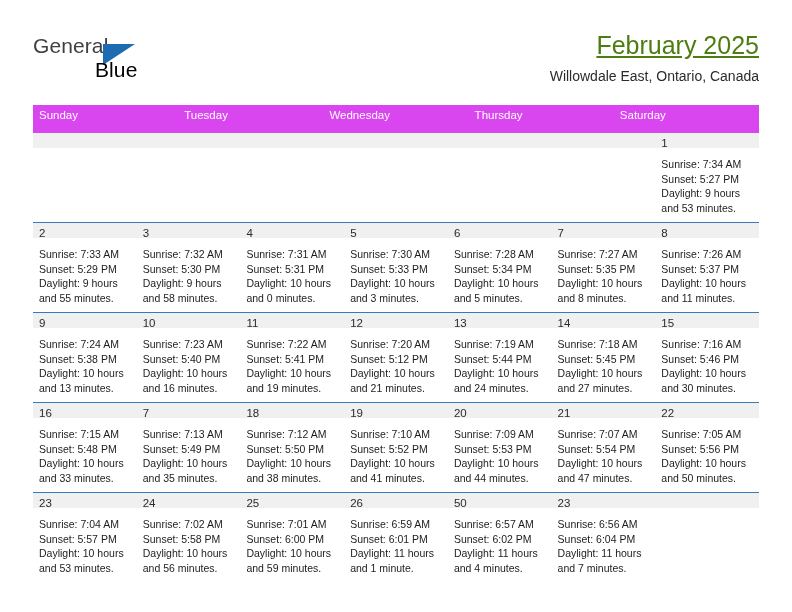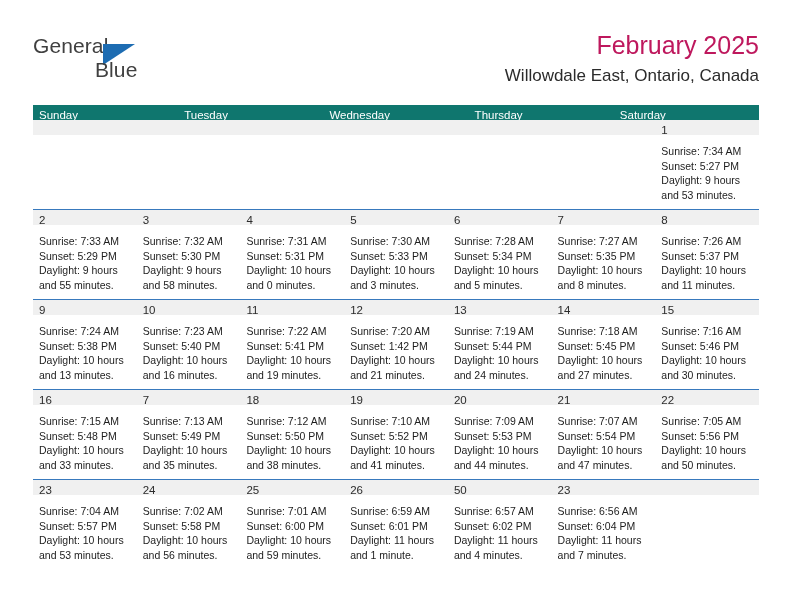--- a/index.html
+++ b/index.html
@@ -53,54 +53,55 @@
     height: 0;
     border-left: 32px solid #1d6cb2;
     border-bottom: 21px solid transparent;
   }
   .logo-blue {
     position: absolute;
     left: 62px;
     top: 24px;
     font-size: 21px;
     letter-spacing: 0.1px;
-    color: #404040;
+    color: #000000;
     font-family: "Liberation Sans", sans-serif;
   }
   .title-block {
     position: absolute;
     right: 0px;
     top: 0px;
     text-align: right;
   }
   .cal-title {
     font-size: 25px;
-    color: #be185d;
+    color: #4d7c0f;
     line-height: 30px;
     white-space: nowrap;
+    text-decoration: underline;
   }
   .cal-subtitle {
-    font-size: 17px;
+    font-size: 14px;
     color: #2b2b2b;
     line-height: 22px;
     margin-top: 5px;
     white-space: nowrap;
   }
 
   
   .calendar {
     position: absolute;
     left: 33px;
     top: 105px;
     width: 726px;
   }
   .weekdays {
     display: flex;
-    background: #0f766e;
-    height: 15px;
+    background: #d946ef;
+    height: 28px;
   }
   .weekday {
     flex: 1 1 0;
     color: #ffffff;
     font-size: 11.5px;
     line-height: 21px;
     padding-left: 6px;
     box-sizing: border-box;
     white-space: nowrap;
   }
@@ -294,21 +295,21 @@
               <div class="day-line">Sunrise: 7:22 AM</div>
               <div class="day-line">Sunset: 5:41 PM</div>
               <div class="day-line">Daylight: 10 hours</div>
               <div class="day-line">and 19 minutes.</div>
             </div>
           </div>
           <div class="day">
             <div class="day-strip"><span class="day-num">12</span></div>
             <div class="day-body">
               <div class="day-line">Sunrise: 7:20 AM</div>
-              <div class="day-line">Sunset: 1:42 PM</div>
+              <div class="day-line">Sunset: 5:12 PM</div>
               <div class="day-line">Daylight: 10 hours</div>
               <div class="day-line">and 21 minutes.</div>
             </div>
           </div>
           <div class="day">
             <div class="day-strip"><span class="day-num">13</span></div>
             <div class="day-body">
               <div class="day-line">Sunrise: 7:19 AM</div>
               <div class="day-line">Sunset: 5:44 PM</div>
               <div class="day-line">Daylight: 10 hours</div>

